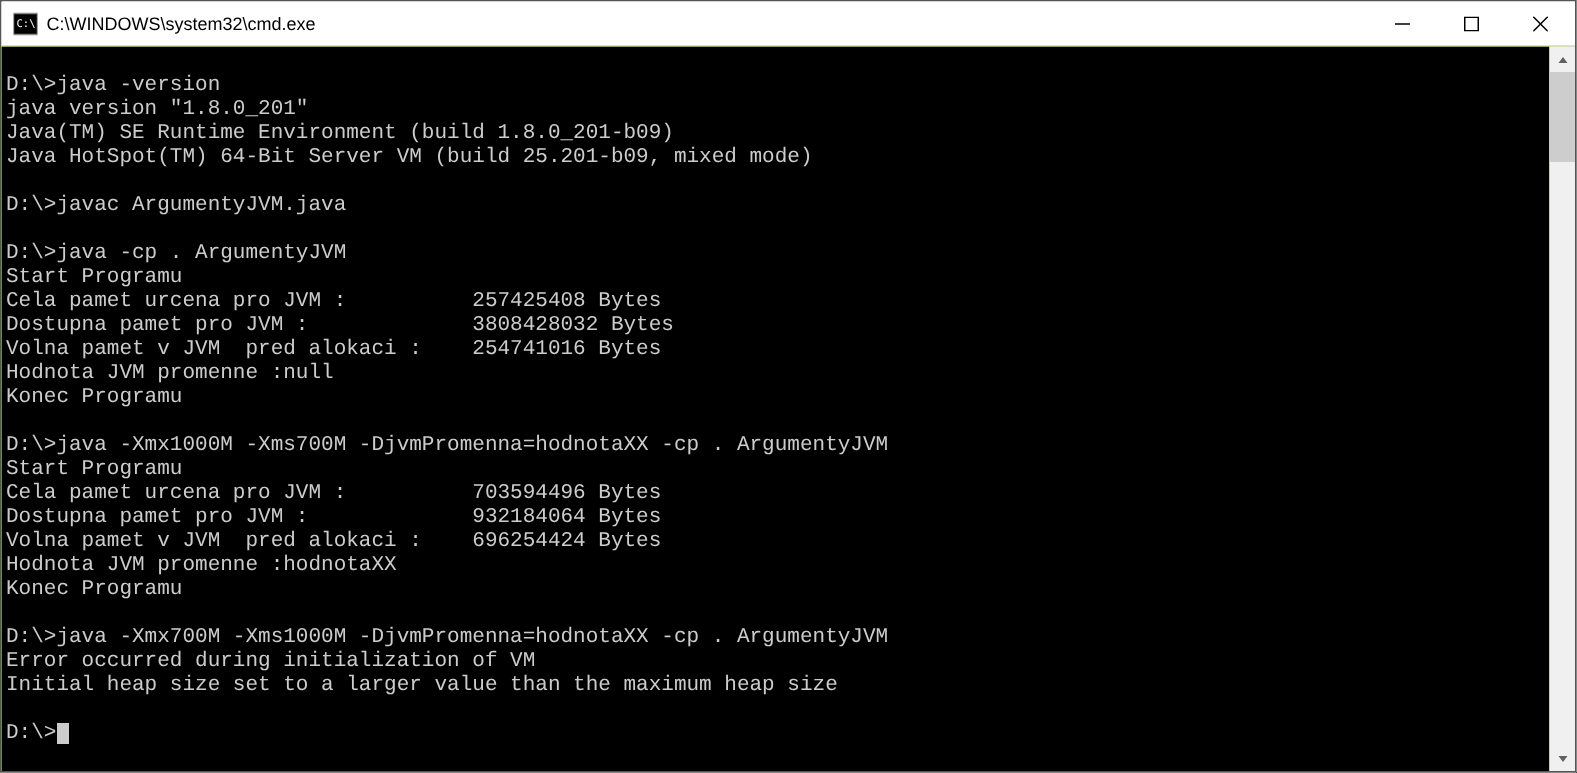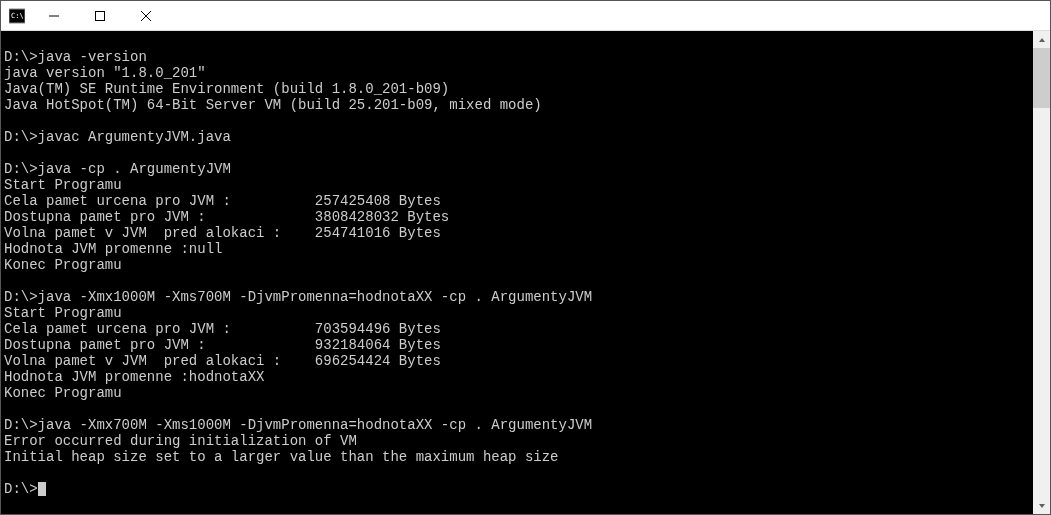--- a/index.html
+++ b/index.html
@@ -125,20 +125,21 @@
 <body>
 
 <div class="window">
   <div class="titlebar">
     <div class="titlebar-icon">
       <svg viewBox="0 0 16 16">
         <rect x="0" y="1" width="16" height="14" fill="#000" stroke="#888" stroke-width="1"></rect>
         <text x="2" y="10" font-size="7" fill="#fff" font-family="monospace">C:\</text>
       </svg>
     </div>
+    <div class="titlebar-title">C:\WINDOWS\system32\cmd.exe</div>
     <div class="titlebar-controls">
       <div class="titlebar-btn">
         <svg width="10" height="10" viewBox="0 0 10 10">
             <line x1="0" y1="5" x2="10" y2="5" stroke="#000" stroke-width="1"></line>
           </svg>
       </div>
       <div class="titlebar-btn">
         <svg width="10" height="10" viewBox="0 0 10 10">
             <rect x="0.5" y="0.5" width="9" height="9" fill="none" stroke="#000" stroke-width="1"></rect>
           </svg>

